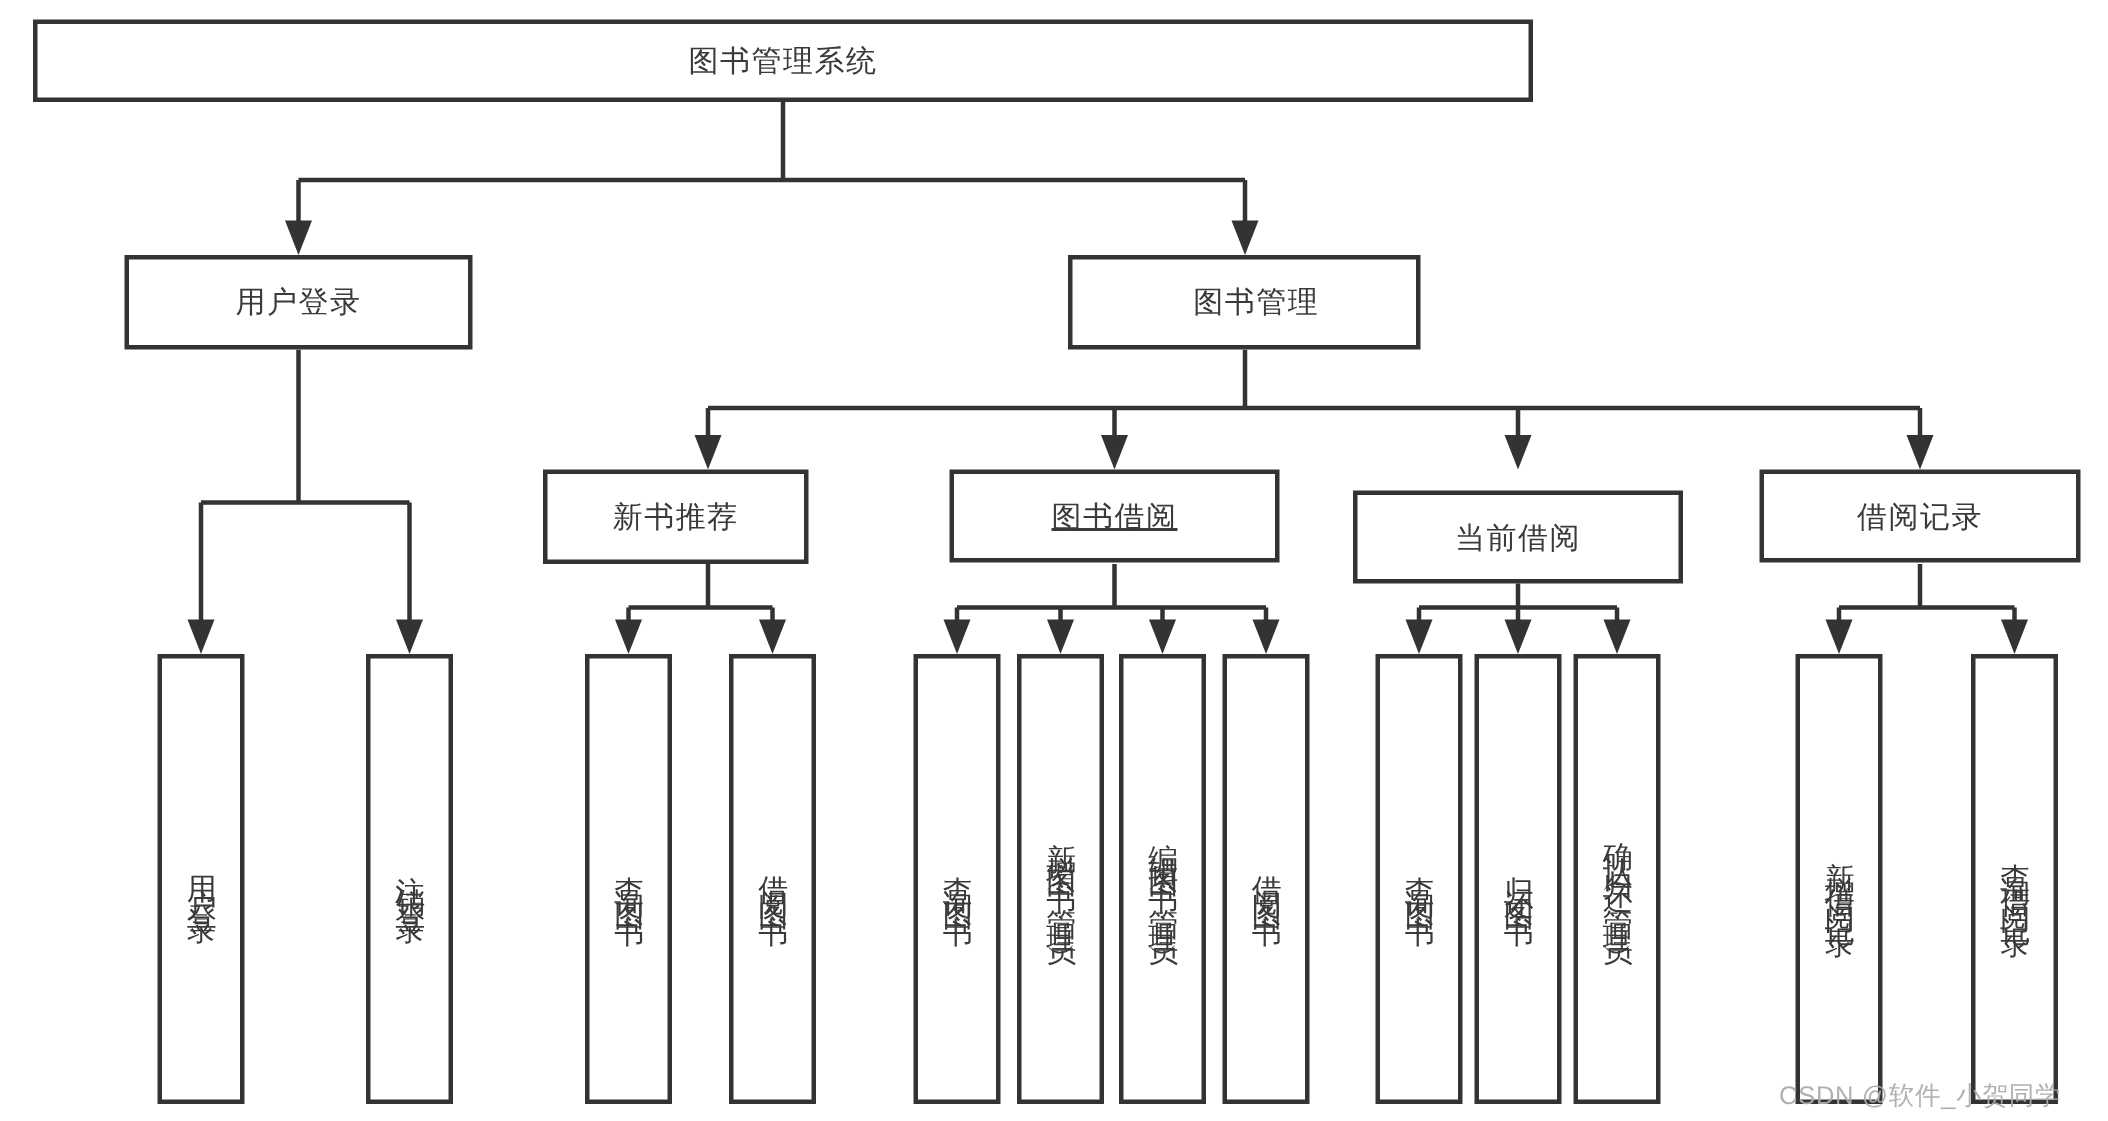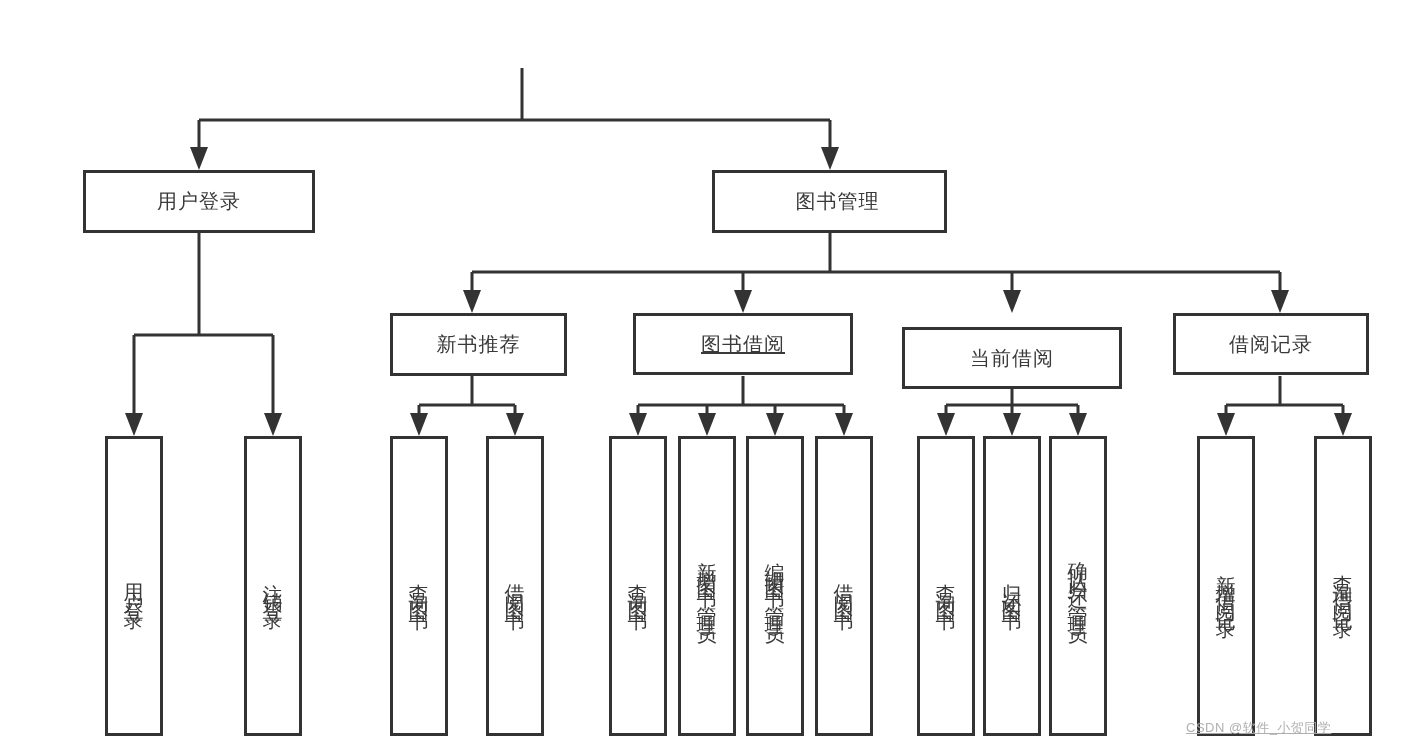--- a/index.html
+++ b/index.html
@@ -27,43 +27,42 @@
     color: #3a3a3a;
   }
   .hlabel {
     font-size: 20px;
     letter-spacing: 1px;
     white-space: nowrap;
   }
   .node.root  { left: 22px;  top: 13px;  width: 1000px; height: 55px; }
   .node.l2a   { left: 83px;  top: 170px; width: 232px;  height: 63px; }
   .node.l2b   { left: 712px; top: 170px; width: 235px;  height: 63px; padding-left: 16px; }
-  .node.l3a   { left: 362px; top: 313px; width: 177px;  height: 63px; margin-left: 28px; }
+  .node.l3a   { left: 362px; top: 313px; width: 177px;  height: 63px; }
   .node.l3b   { left: 633px; top: 313px; width: 220px;  height: 62px; text-decoration: underline; }
   .node.l3c   { left: 902px; top: 327px; width: 220px;  height: 62px; }
-  .node.l3d   { left: 1173px;top: 313px; width: 196px;  height: 62px; align-items: center; }
+  .node.l3d   { left: 1173px;top: 313px; width: 214px;  height: 62px; align-items: center; }
   .node.leaf  { top: 436px; width: 58px; height: 300px; }
   .vtext {
     writing-mode: vertical-rl;
     text-orientation: mixed;
     font-size: 20px;
     letter-spacing: 9px;
     line-height: 1;
     white-space: nowrap;
   }
   .watermark {
     position: absolute;
     left: 1186px;
     top: 719px;
-    font-size: 13px;
+    font-size: 17px;
     color: rgba(172,172,172,0.95);
     letter-spacing: 0.5px;
     white-space: nowrap;
     z-index: 5;
-    text-decoration: underline;
   }
 </style>
 </head>
 <body>
 
 <div class="canvas">
 
   <svg class="connectors" viewBox="0 0 1405 747" xmlns="http://www.w3.org/2000/svg">
 
     <path d="M522 68 V120 M199 120 H830 M199 120 V149 M830 120 V149" stroke="#333333" stroke-width="3" fill="none"></path>
@@ -93,20 +92,23 @@
     <path d="M1012 376 V405 M946 405 H1078 M946 405 V415 M1012 405 V415 M1078 405 V415" stroke="#333333" stroke-width="3" fill="none"></path>
     <polygon points="937,413 955,413 946,436" fill="#333333"></polygon>
     <polygon points="1003,413 1021,413 1012,436" fill="#333333"></polygon>
     <polygon points="1069,413 1087,413 1078,436" fill="#333333"></polygon>
 
     <path d="M1280 376 V405 M1226 405 H1343 M1226 405 V415 M1343 405 V415" stroke="#333333" stroke-width="3" fill="none"></path>
     <polygon points="1217,413 1235,413 1226,436" fill="#333333"></polygon>
     <polygon points="1334,413 1352,413 1343,436" fill="#333333"></polygon>
   </svg>
 
+  <div class="node root">
+    <span class="hlabel">图书管理系统</span>
+  </div>
 
   <div class="node l2a">
     <span class="hlabel">用户登录</span>
   </div>
   <div class="node l2b">
     <span class="hlabel">图书管理</span>
   </div>
 
   <div class="node l3a">
     <span class="hlabel">新书推荐</span>

